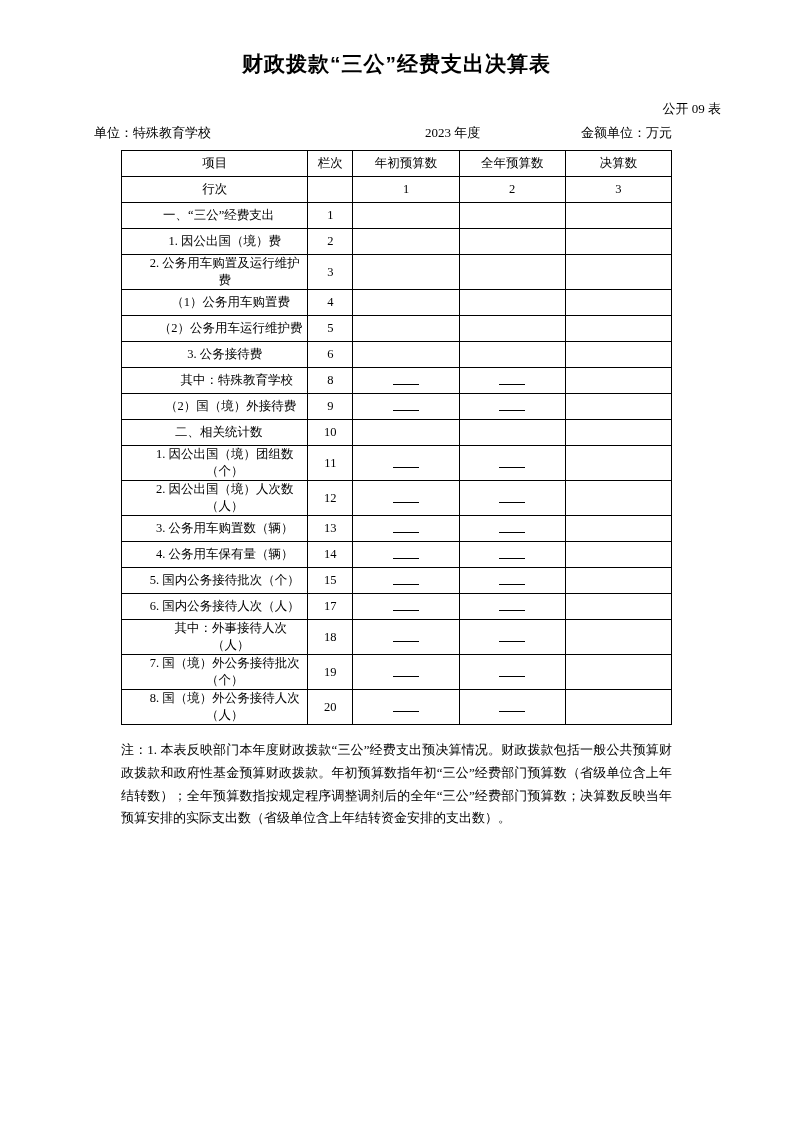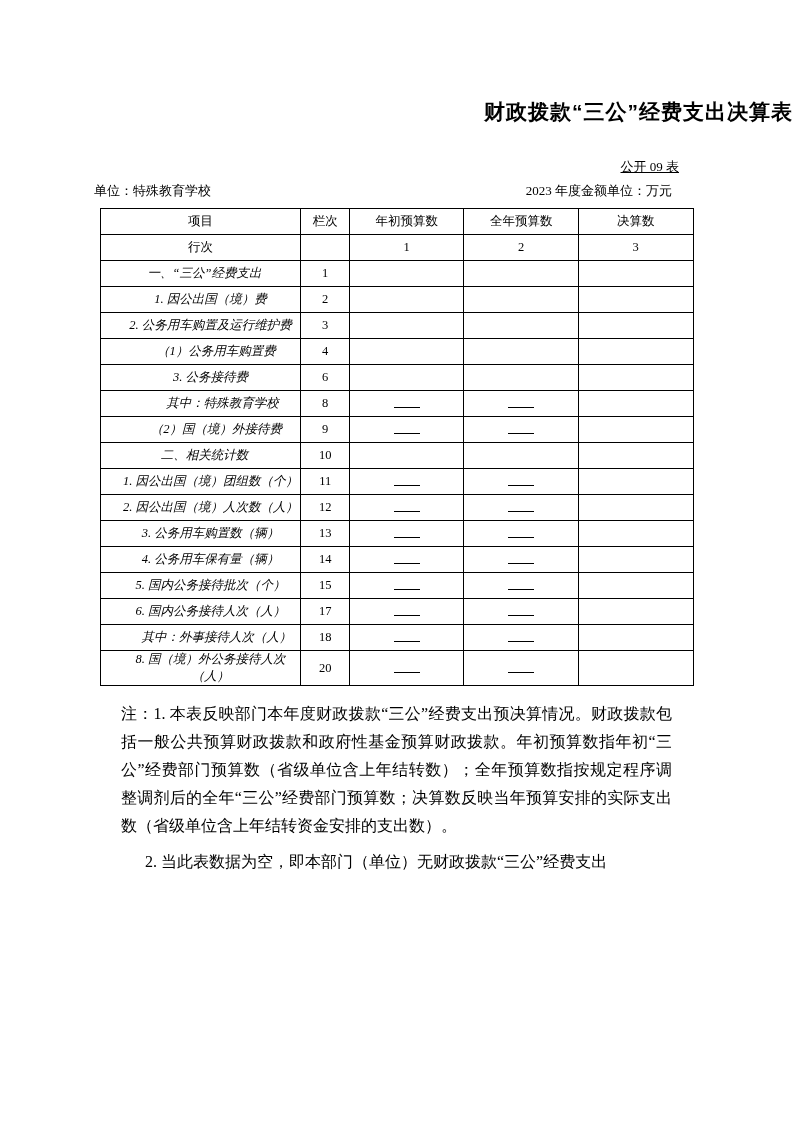--- a/index.html
+++ b/index.html
@@ -15,91 +15,89 @@
     position: relative;
   }
   .page {
     width: 793px;
     height: 1122px;
     box-sizing: border-box;
     padding: 0;
     position: relative;
   }
   .title {
-    text-align: right;
+    text-align: center;
     font-size: 21px;
     font-weight: bold;
     letter-spacing: 1px;
-    margin-top: 98px;
+    margin-top: 50px;
     font-family: "Liberation Sans", "DejaVu Sans", sans-serif;
   }
   .form-no {
     text-align: right;
     font-size: 13px;
-    margin-top: 32px;
-    padding-right: 114px;
-    text-decoration: underline;
+    margin-top: 22px;
+    padding-right: 72px;
   }
   .meta-row {
     display: flex;
     align-items: baseline;
     margin-top: 6px;
     padding-left: 94px;
     padding-right: 121px;
     font-size: 13px;
   }
   .meta-unit {
     width: 190px;
   }
   .meta-year {
     flex: 1;
-    text-align: right;
+    text-align: center;
     padding-left: 40px;
   }
   .meta-amount {
     text-align: right;
     white-space: nowrap;
   }
   table.main {
     border-collapse: collapse;
     margin: 8px auto 0 auto;
-    width: 594px;
+    width: 551px;
     table-layout: fixed;
   }
   table.main td {
     border: 1px solid #000000;
     height: 25px;
     font-size: 12.5px;
     text-align: center;
     vertical-align: middle;
     padding: 0 2px;
   }
   td.item {
     text-align: left;
     padding-left: 10px;
-    font-style: italic;
   }
   td.item.lvl0 { padding-left: 10px; }
   td.item.lvl1 { padding-left: 22px; text-align: center; }
   td.item.lvl2 { padding-left: 34px; }
   td.item.lvl3 { padding-left: 46px; }
   .col-item { width: 186px; }
   .col-line { width: 45px; }
   .col-num { width: 106px; }
   .dash {
     display: inline-block;
     width: 26px;
     border-bottom: 1px solid #000;
     height: 7px;
     vertical-align: middle;
   }
   .notes {
     margin: 14px auto 0 auto;
     width: 551px;
-    font-size: 16px;
+    font-size: 13px;
     line-height: 1.75;
     text-align: justify;
   }
   .notes p {
     margin: 0;
     text-indent: 0;
   }
   .notes p.indent {
     margin-top: 8px;
     text-indent: 24px;
@@ -165,20 +163,27 @@
           <td></td>
         </tr>
         <tr>
           <td class="item lvl2">（1）公务用车购置费</td>
           <td>4</td>
           <td></td>
           <td></td>
           <td></td>
         </tr>
         <tr>
+          <td class="item lvl2">（2）公务用车运行维护费</td>
+          <td>5</td>
+          <td></td>
+          <td></td>
+          <td></td>
+        </tr>
+        <tr>
           <td class="item lvl1">3. 公务接待费</td>
           <td>6</td>
           <td></td>
           <td></td>
           <td></td>
         </tr>
         <tr>
           <td class="item lvl3">其中：特殊教育学校</td>
           <td>8</td>
           <td><span class="dash"></span></td>
@@ -242,27 +247,33 @@
           <td></td>
         </tr>
         <tr>
           <td class="item lvl2">其中：外事接待人次（人）</td>
           <td>18</td>
           <td><span class="dash"></span></td>
           <td><span class="dash"></span></td>
           <td></td>
         </tr>
         <tr>
+          <td class="item lvl1">7. 国（境）外公务接待批次（个）</td>
+          <td>19</td>
+          <td><span class="dash"></span></td>
+          <td><span class="dash"></span></td>
+          <td></td>
+        </tr>
+        <tr>
           <td class="item lvl1">8. 国（境）外公务接待人次（人）</td>
           <td>20</td>
           <td><span class="dash"></span></td>
           <td><span class="dash"></span></td>
           <td></td>
         </tr>
       </tbody>
   </table>
 
   <div class="notes">
     <p>注：1. 本表反映部门本年度财政拨款“三公”经费支出预决算情况。财政拨款包括一般公共预算财政拨款和政府性基金预算财政拨款。年初预算数指年初“三公”经费部门预算数（省级单位含上年结转数）；全年预算数指按规定程序调整调剂后的全年“三公”经费部门预算数；决算数反映当年预算安排的实际支出数（省级单位含上年结转资金安排的支出数）。</p>
-    <p class="indent">2. 当此表数据为空，即本部门（单位）无财政拨款“三公”经费支出</p>
   </div>
 
 </div>
 
 </body></html>

